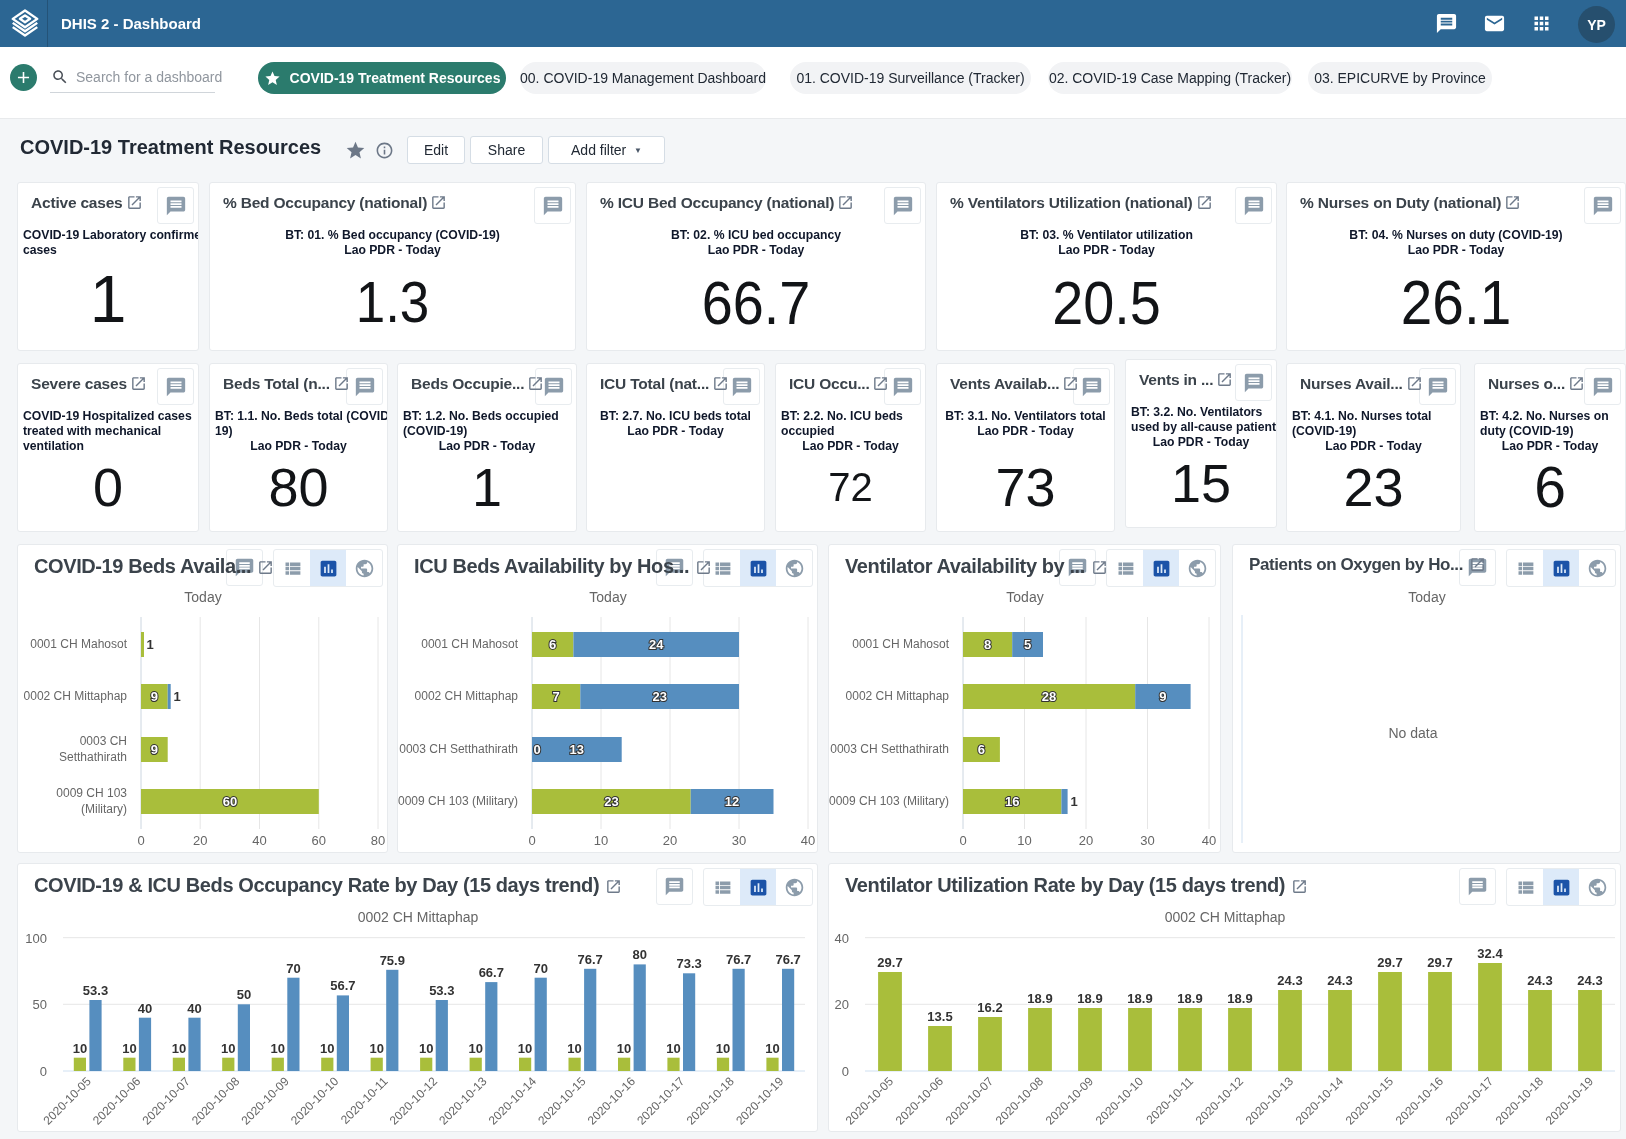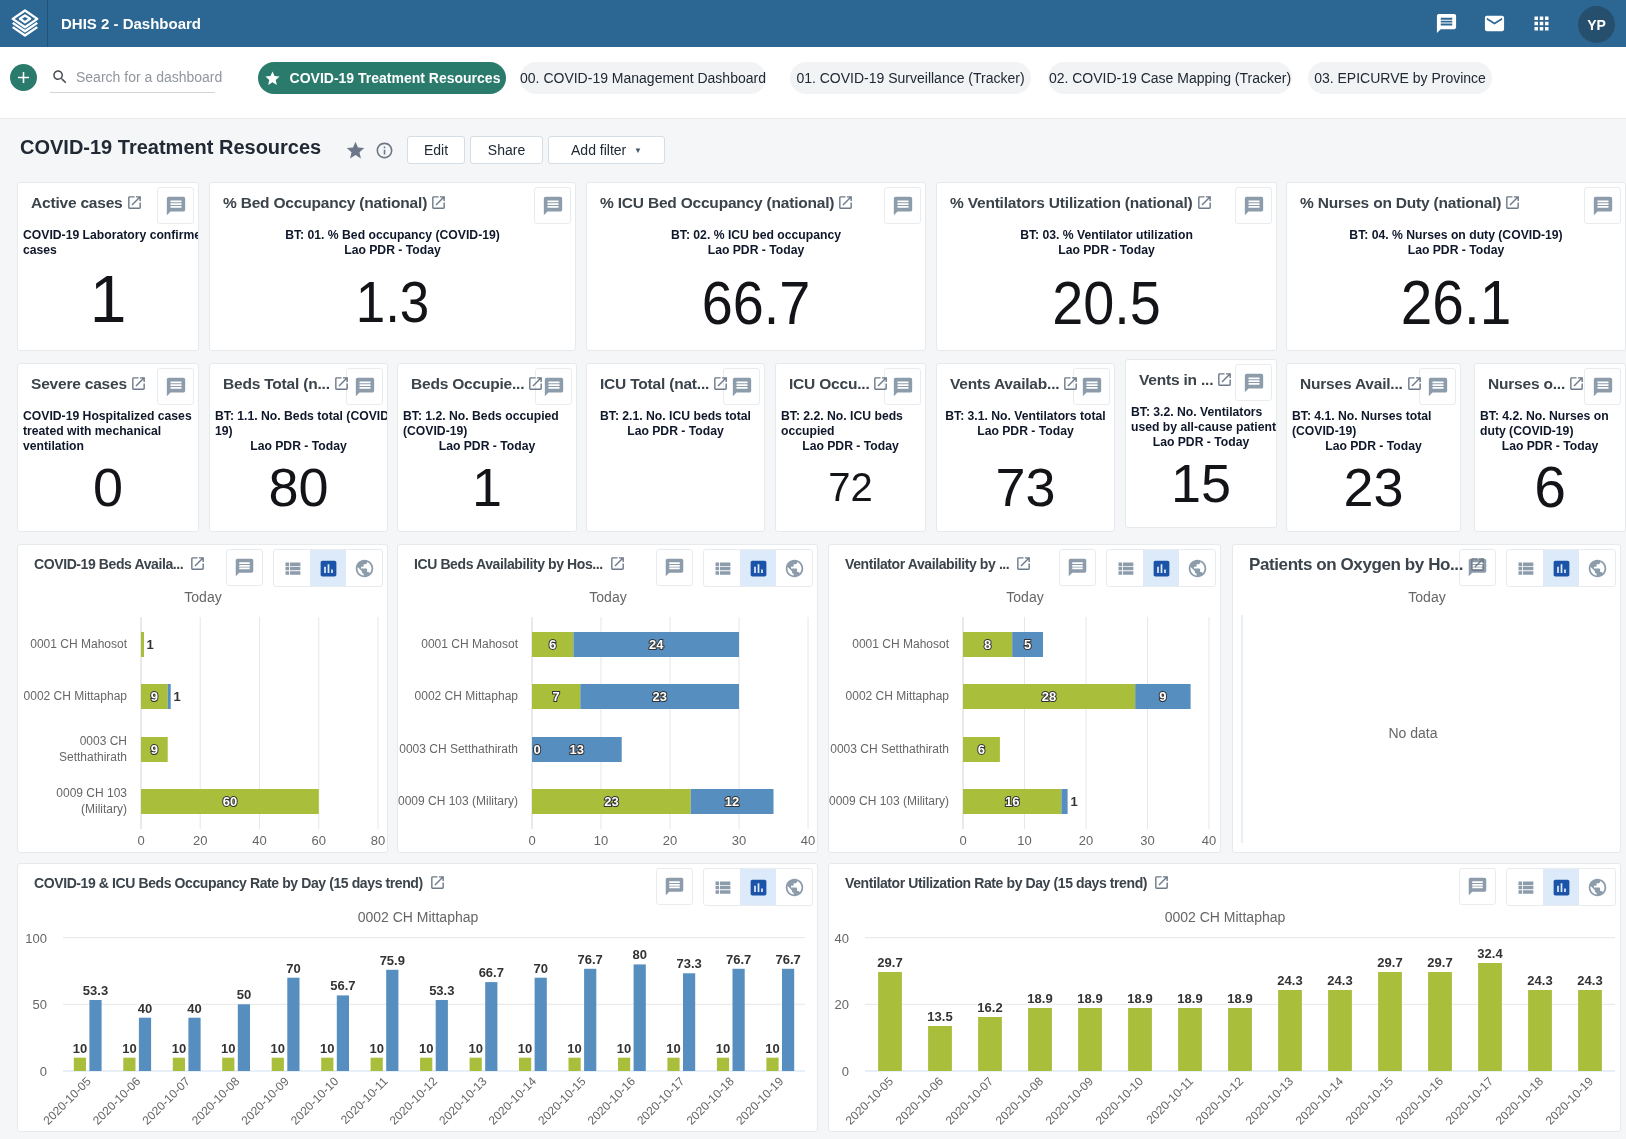--- a/index.html
+++ b/index.html
@@ -6,21 +6,21 @@
 body { font-family:"Liberation Sans", sans-serif; background:#f4f6f8; position:relative; }
 .abs { position:absolute; }
 .card { position:absolute; background:#fff; border:1px solid #e7eaed; border-radius:3px; }
 .vtitle { position:absolute; left:13px; top:11px; font-size:15.5px; letter-spacing:-0.2px; font-weight:bold; color:#3b434b; white-space:nowrap; z-index:4; }
 .vtitle svg { vertical-align:-3px; margin-left:3px; }
 .chatbtn { position:absolute; top:4px; right:4px; width:37px; height:37px; background:#fff; border:1px solid #e8ecef; border-radius:3px; display:flex; align-items:center; justify-content:center; z-index:3; }
 .sub { position:absolute; top:45px; left:0; right:0; font-size:12.2px; line-height:15px; color:#0f172a;font-weight:bold; }
 .sub .l { padding:0 5px; text-align:left; white-space:nowrap; overflow:hidden; }
 .sub .c { text-align:center; white-space:nowrap; }
 .value { position:absolute; left:0; right:0; text-align:center; color:#121417; }
-.ctitle { position:absolute; left:16px; top:10px; font-size:14px; letter-spacing:-0.4px; font-weight:bold; color:#3b434b; white-space:nowrap; z-index:4; }
+.ctitle { position:absolute; left:16px; top:10px; font-size:20px; letter-spacing:-0.4px; font-weight:bold; color:#3b434b; white-space:nowrap; z-index:4; }
 .ctitle svg { vertical-align:-3px; margin-left:6px; }
 .igroup { position:absolute; top:4px; display:flex; border:1px solid #e8ecef; border-radius:3px; background:#fff; z-index:3; }
 .ibtn { width:36px; height:36px; display:flex; align-items:center; justify-content:center; }
 .ibtn.sel { background:#ddeaf9; }
 .chip { position:absolute; top:15px; height:32px; border-radius:16px; font-size:14px; display:flex; align-items:center; justify-content:center; color:#212934; background:#f2f3f5; white-space:nowrap; }
 .btn { position:absolute; top:136px; height:28px; background:#fff; border:1px solid #d5dde5; border-radius:3px; font-size:14px; color:#212934; display:flex; align-items:center; justify-content:center; }
 svg text { font-family:"Liberation Sans", sans-serif; }
 </style></head>
 <body>
 
@@ -197,21 +197,21 @@
 <div class="card" style="left:586px;top:363px;width:179px;height:169px;">
     <div class="vtitle">ICU Total (nat...<svg width="17" height="17" viewBox="0 0 24 24" fill="#6e7a8a">
         <path d="M19 19H5V5h7V3H5c-1.11 0-2 .9-2 2v14c0 1.1.89 2 2 2h14c1.1 0 2-.9 2-2v-7h-2v7zM14 3v2h3.59l-9.83 9.83 1.41 1.41L19 6.41V10h2V3h-7z"></path>
       </svg></div>
     <div class="chatbtn">
       <svg width="22" height="22" viewBox="0 0 24 24" fill="#8c9cab">
         <path d="M20 2H4c-1.1 0-2 .9-2 2v18l4-4h14c1.1 0 2-.9 2-2V4c0-1.1-.9-2-2-2zm-2 12H6v-2h12v2zm0-3H6V9h12v2zm0-3H6V6h12v2z"></path>
       </svg>
     </div>
     <div class="sub">
-      <div class="c">BT: 2.1. No. ICU beds total</div>
+      <div class="c">BT: 2.7. No. ICU beds total</div>
       <div class="c">Lao PDR - Today</div>
     </div>
   </div>
 <div class="card" style="left:775px;top:363px;width:151px;height:169px;">
     <div class="vtitle">ICU Occu...<svg width="17" height="17" viewBox="0 0 24 24" fill="#6e7a8a">
         <path d="M19 19H5V5h7V3H5c-1.11 0-2 .9-2 2v14c0 1.1.89 2 2 2h14c1.1 0 2-.9 2-2v-7h-2v7zM14 3v2h3.59l-9.83 9.83 1.41 1.41L19 6.41V10h2V3h-7z"></path>
       </svg></div>
     <div class="chatbtn">
       <svg width="22" height="22" viewBox="0 0 24 24" fill="#8c9cab">
         <path d="M20 2H4c-1.1 0-2 .9-2 2v18l4-4h14c1.1 0 2-.9 2-2V4c0-1.1-.9-2-2-2zm-2 12H6v-2h12v2zm0-3H6V9h12v2zm0-3H6V6h12v2z"></path>

